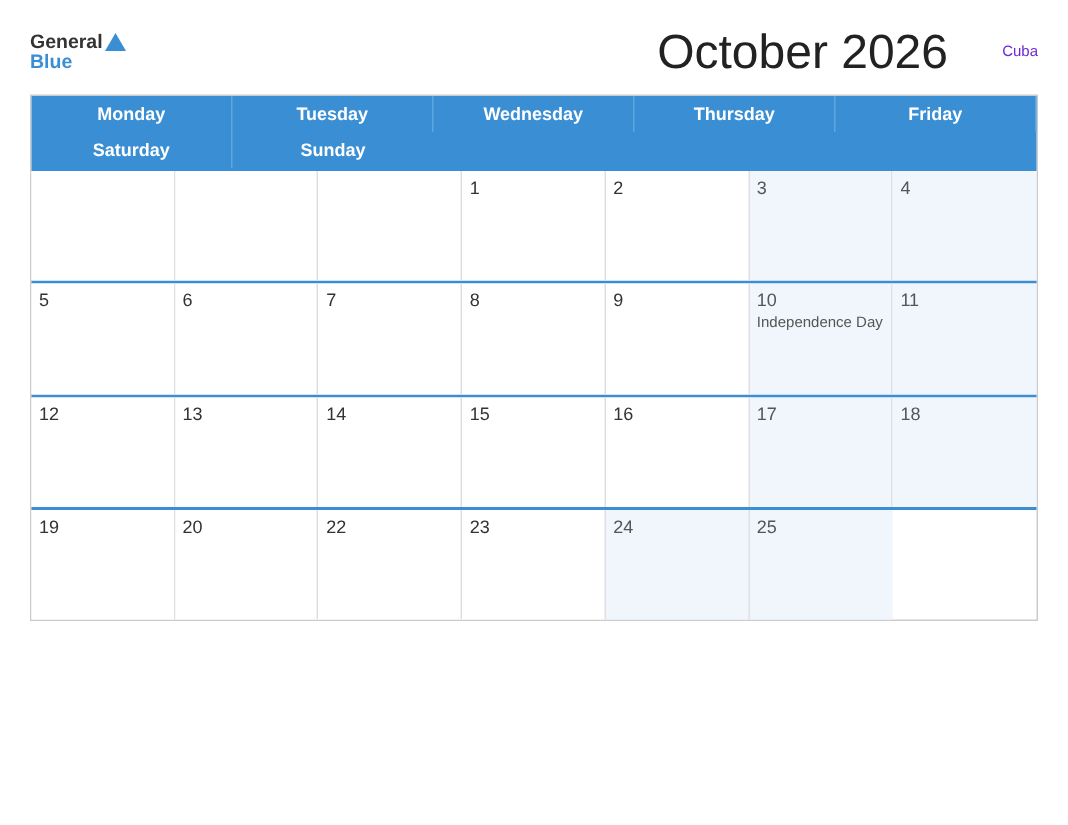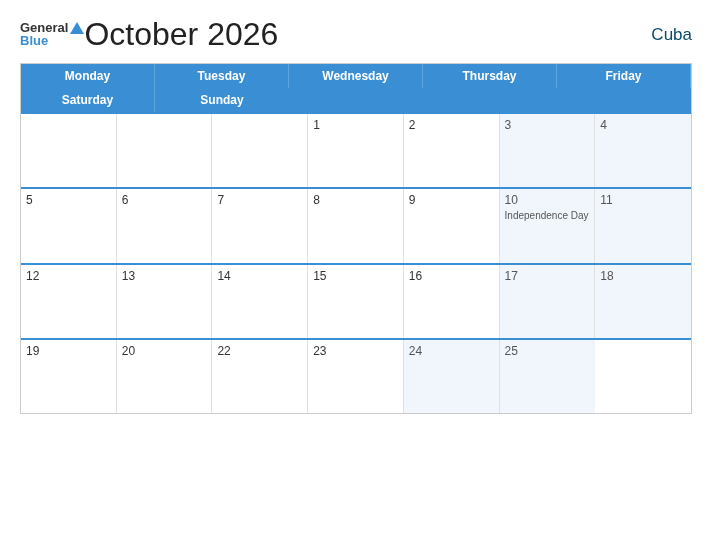--- a/index.html
+++ b/index.html
@@ -53,26 +53,26 @@
     .logo-row2 {
       color: #3a8fd4;
       font-size: 13px;
       font-weight: bold;
       margin-top: -2px;
     }
     .title {
       font-size: 32px;
       font-weight: normal;
       color: #222;
-      text-align: left;
+      text-align: right;
       flex: 1;
     }
     .country {
-      font-size: 17px;
-      color: #0c4a6e;
+      font-size: 10px;
+      color: #6d28d9;
       text-align: right;
       min-width: 60px;
     }
     .calendar {
       flex: 1;
       display: flex;
       flex-direction: column;
       border: 1px solid #ccc;
     }
     .cal-header-row {

